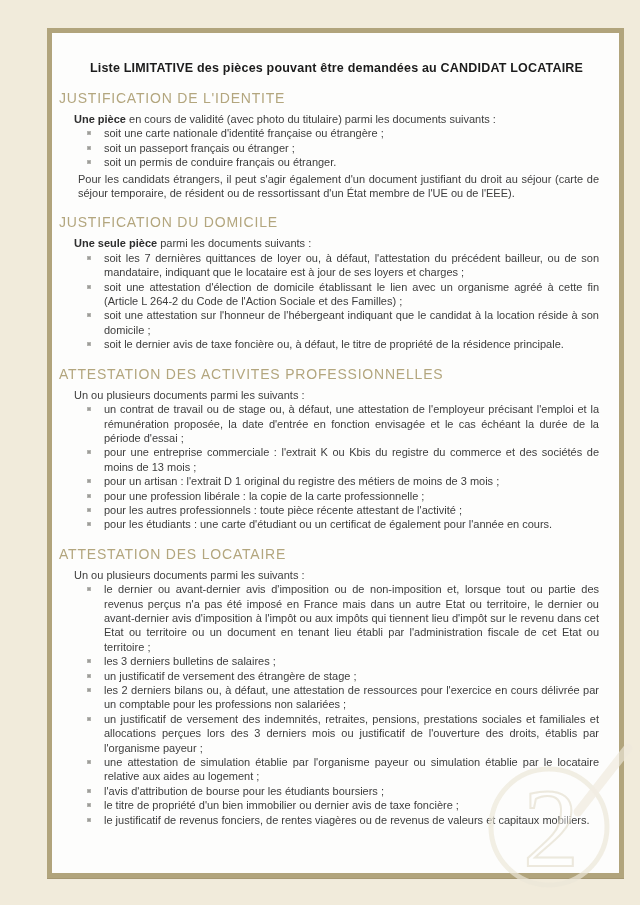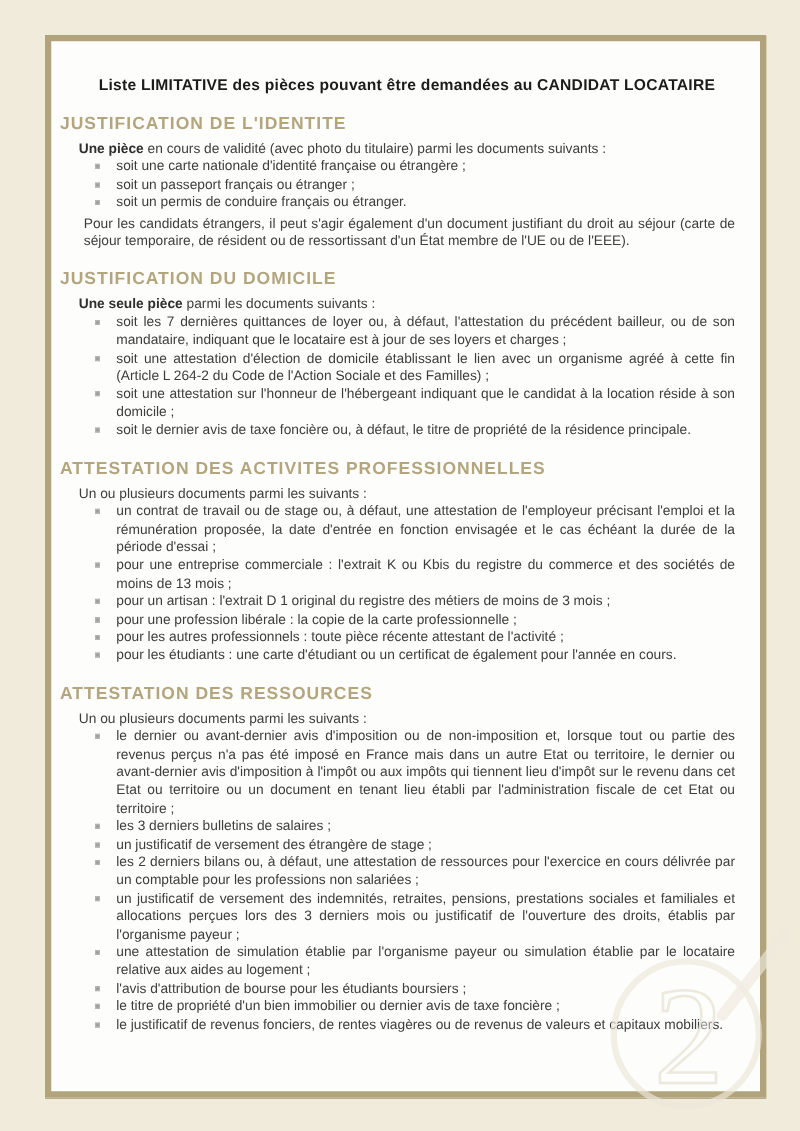--- a/index.html
+++ b/index.html
@@ -6,21 +6,21 @@
   body {
     width: 640px; height: 905px;
     background: #f1ebdb;
     overflow: hidden;
     position: relative;
     font-family: "Liberation Sans", sans-serif;
     -webkit-font-smoothing: antialiased;
   }
   .page {
     position: absolute;
-    left: 36px; top: 28px;
+    left: 47px; top: 28px;
     width: 567px; height: 840px;
     background: #fdfdfc;
     border: 5px solid #b1a47c;
     box-shadow: 0 1px 0 #a59772;
     box-sizing: content-box;
   }
   .content { padding: 27px 20px 0 22px; }
 
   .doc-title {
     margin: 0;
@@ -29,21 +29,21 @@
     font-weight: bold;
     text-align: center;
     color: #1c1c1c;
     letter-spacing: 0.2px;
   }
   section { display: block; }
   .sec-heading {
     margin: 14px 0 5px -15px;
     font-size: 14px;
     line-height: 17px;
-    font-weight: bold;
+    font-weight: normal;
     color: #b3a67e;
     letter-spacing: 0.8px;
   }
   p, li {
     font-size: 11px;
     line-height: 14.4px;
     color: #3d3d3d;
     text-align: justify;
   }
   .intro { margin: 0; }
@@ -102,21 +102,21 @@
         <li><span class="sq"></span><span>pour une entreprise commerciale : l'extrait K ou Kbis du registre du commerce et des sociétés de moins de 13 mois ;</span></li>
         <li><span class="sq"></span><span>pour un artisan : l'extrait D 1 original du registre des métiers de moins de 3 mois ;</span></li>
         <li><span class="sq"></span></li>
         <li><span class="sq"></span><span>pour une profession libérale : la copie de la carte professionnelle ;</span></li>
         <li><span class="sq"></span><span>pour les autres professionnels : toute pièce récente attestant de l'activité ;</span></li>
         <li><span class="sq"></span><span>pour les étudiants : une carte d'étudiant ou un certificat de également pour l'année en cours.</span></li>
       </ul>
     </section>
 
     <section>
-      <h2 class="sec-heading">ATTESTATION DES RESSOURCES</h2>
+      <h2 class="sec-heading">ATTESTATION DES LOCATAIRE</h2>
       <p class="intro"><strong></strong><span>Un ou plusieurs documents parmi les suivants :</span></p>
       <ul>
         <li><span class="sq"></span><span>le dernier ou avant-dernier avis d'imposition ou de non-imposition et, lorsque tout ou partie des revenus perçus n'a pas été imposé en France mais dans un autre Etat ou territoire, le dernier ou avant-dernier avis d'imposition à l'impôt ou aux impôts qui tiennent lieu d'impôt sur le revenu dans cet Etat ou territoire ou un document en tenant lieu établi par l'administration fiscale de cet Etat ou territoire ;</span></li>
         <li><span class="sq"></span><span>les 3 derniers bulletins de salaires ;</span></li>
         <li><span class="sq"></span><span>un justificatif de versement des étrangère de stage ;</span></li>
         <li><span class="sq"></span><span>les 2 derniers bilans ou, à défaut, une attestation de ressources pour l'exercice en cours délivrée par un comptable pour les professions non salariées ;</span></li>
         <li><span class="sq"></span><span>un justificatif de versement des indemnités, retraites, pensions, prestations sociales et familiales et allocations perçues lors des 3 derniers mois ou justificatif de l'ouverture des droits, établis par l'organisme payeur ;</span></li>
         <li><span class="sq"></span><span>une attestation de simulation établie par l'organisme payeur ou simulation établie par le locataire relative aux aides au logement ;</span></li>
         <li><span class="sq"></span><span>l'avis d'attribution de bourse pour les étudiants boursiers ;</span></li>
         <li><span class="sq"></span><span>le titre de propriété d'un bien immobilier ou dernier avis de taxe foncière ;</span></li>

